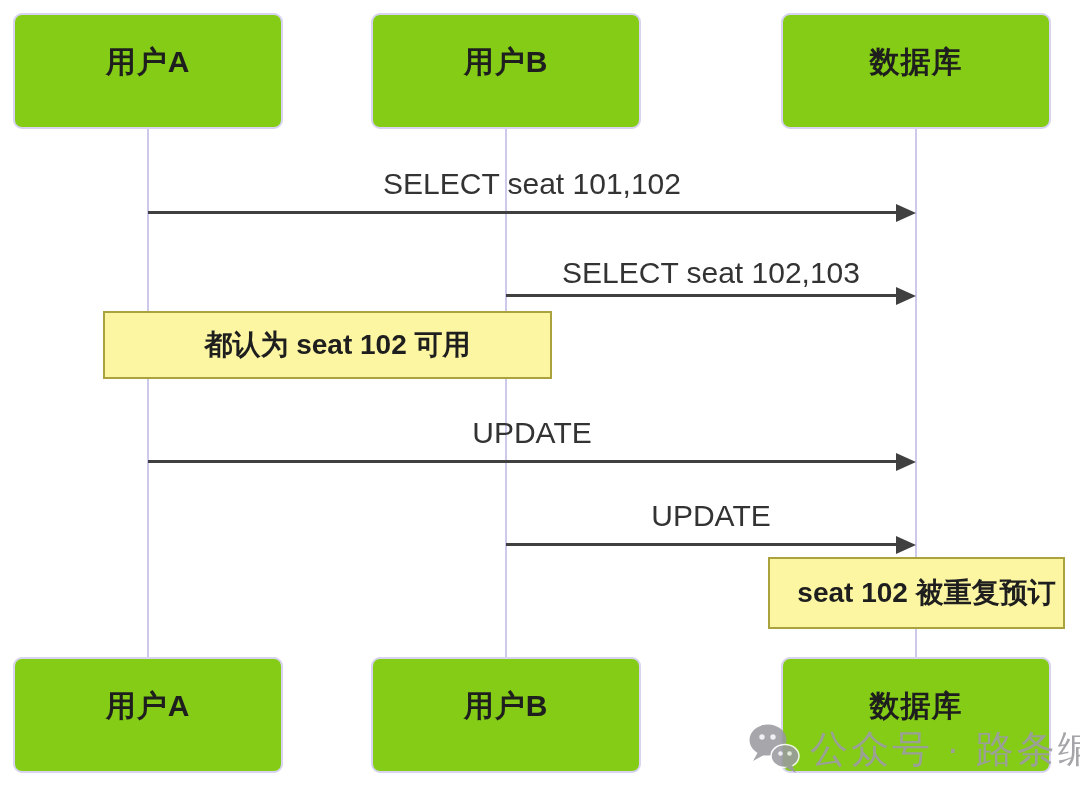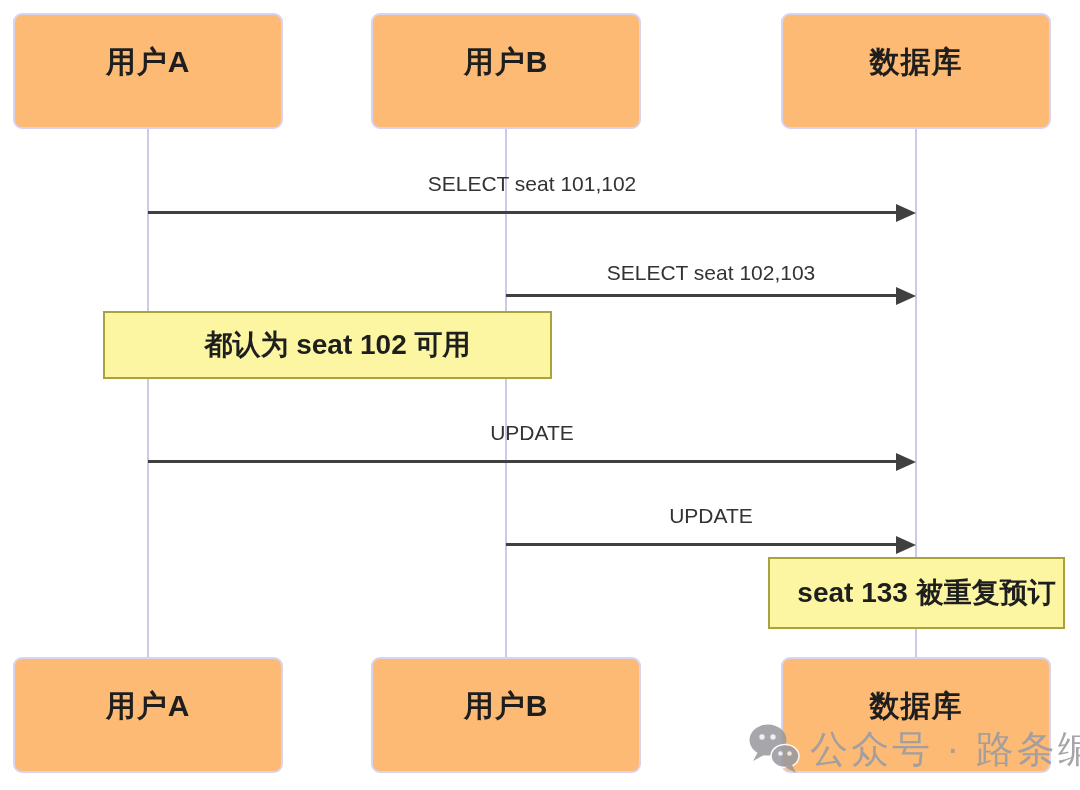--- a/index.html
+++ b/index.html
@@ -12,33 +12,33 @@
 
   
   .lifeline{
     position:absolute;width:2px;top:129px;height:529px;
     background:#CDC9EA;
   }
 
   
   .actor{
     position:absolute;width:270px;height:116px;
-    background:#fdba74;border:2px solid #D7D3F0;border-radius:9px;
+    background:#84cc16;border:2px solid #D7D3F0;border-radius:9px;
     box-sizing:border-box;
     display:flex;align-items:center;justify-content:center;
     padding-bottom:18px;
   }
   .actor span{
     font-size:30px;font-weight:700;color:#1e1e1e;letter-spacing:1px;
   }
 
   
   .msg-label{
     position:absolute;transform:translateX(-50%);
-    font-size:21px;line-height:32px;color:#333333;white-space:nowrap;
+    font-size:30px;line-height:32px;color:#333333;white-space:nowrap;
   }
   .msg-line{
     position:absolute;height:3px;background:#404040;
   }
   .msg-line .head{
     position:absolute;left:100%;top:50%;transform:translateY(-50%);
     width:0;height:0;
     border-left:20px solid #404040;
     border-top:9px solid transparent;
     border-bottom:9px solid transparent;
@@ -102,21 +102,21 @@
   <div class="msg-line" style="left:148px;top:460px;width:748px;">
     <div class="head"></div>
   </div>
 
   <div class="msg-label" style="left:711px;top:500px;">UPDATE</div>
   <div class="msg-line" style="left:506px;top:543px;width:390px;">
     <div class="head"></div>
   </div>
 
   <div class="note" style="left:768px;top:557px;width:297px;height:72px;">
-    <span>seat 133 被重复预订</span>
+    <span>seat 102 被重复预订</span>
   </div>
 
   <div class="actor" style="left:13px;top:657px;">
     <span>用户A</span>
   </div>
   <div class="actor" style="left:371px;top:657px;">
     <span>用户B</span>
   </div>
   <div class="actor" style="left:781px;top:657px;">
     <span>数据库</span>

